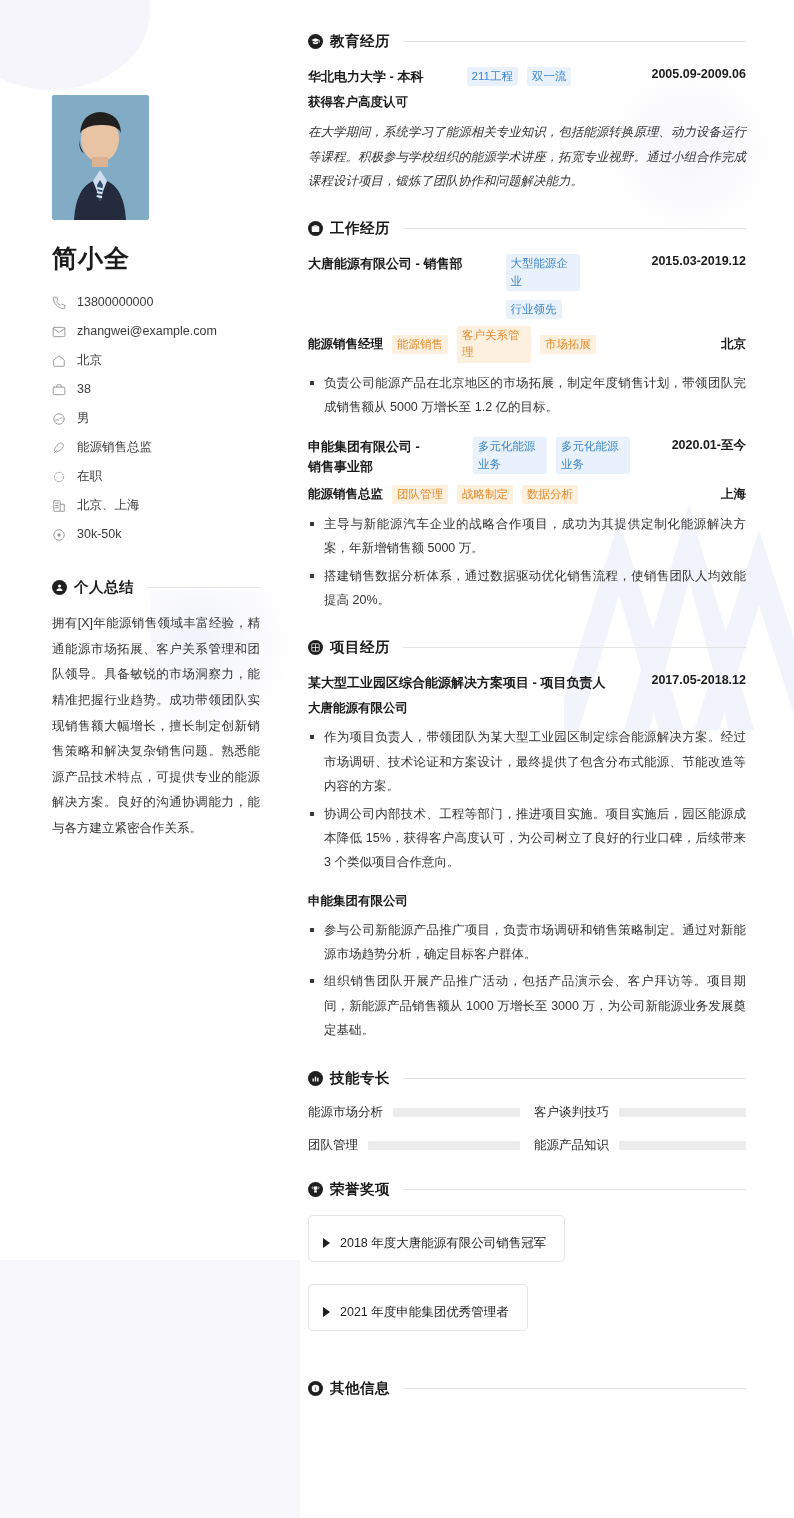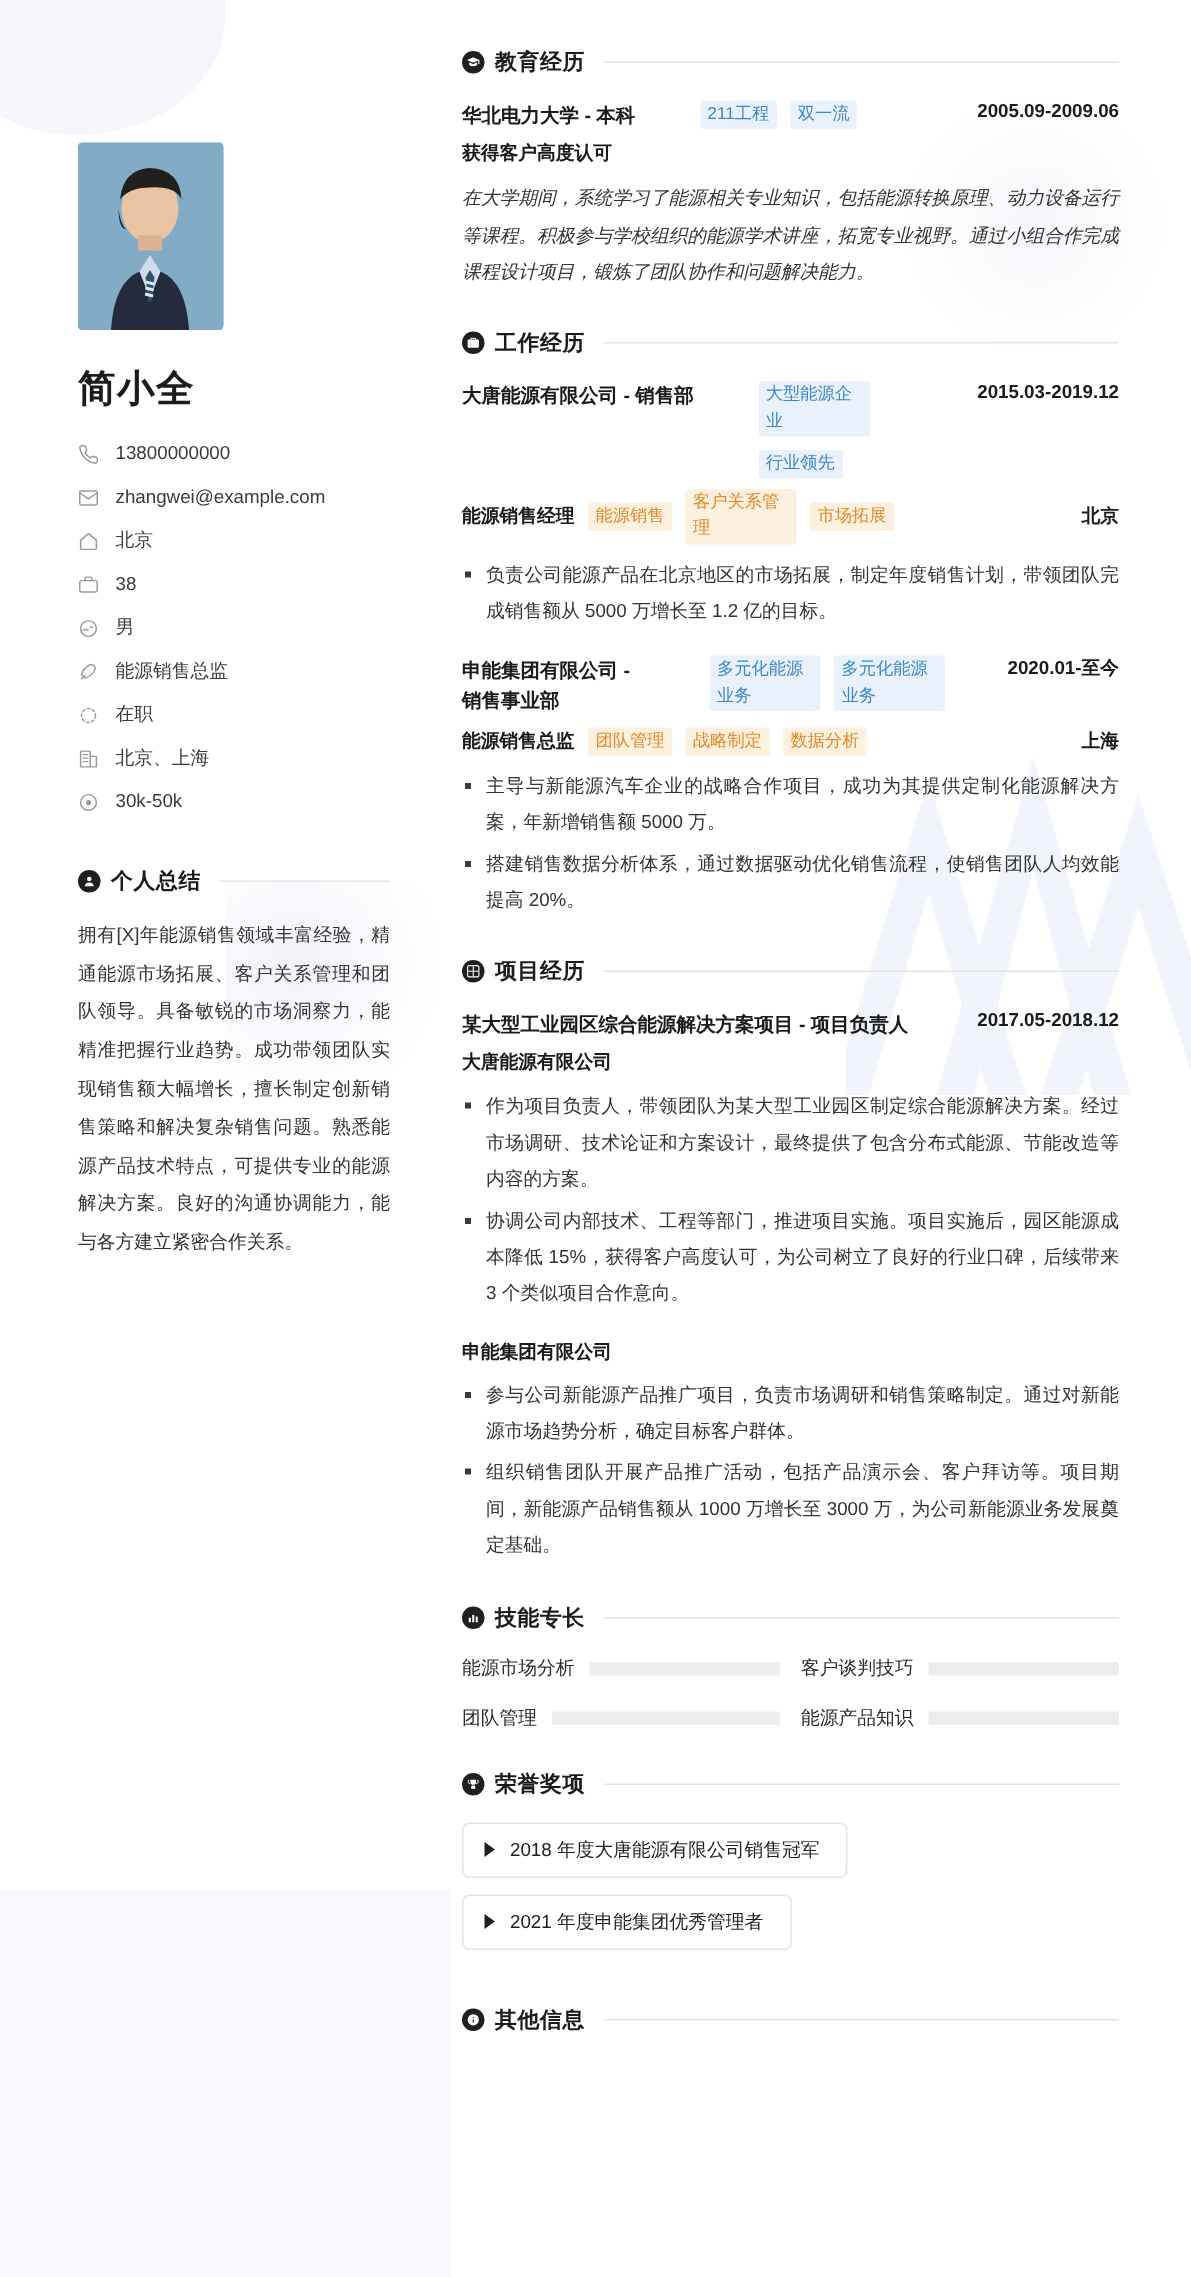--- a/index.html
+++ b/index.html
@@ -217,22 +217,22 @@
   }
   .skill-fill { height: 100%; background: #e9ecfa; }
 
   
   .honor {
     display: inline-flex;
     align-items: center;
     gap: 10px;
     border: 1px solid #e4e4e4;
     border-radius: 5px;
-    padding: 9px 18px 9px 14px;
-    margin-bottom: 11px;
+    padding: 19px 18px 9px 14px;
+    margin-bottom: 22px;
     background: #fff;
   }
   .honor-tri {
     width: 0; height: 0;
     border-left: 7px solid #1f1f1f;
     border-top: 5px solid transparent;
     border-bottom: 5px solid transparent;
     flex: 0 0 7px;
   }
   .honor-text { font-size: 12.5px; color: #1f1f1f; }

